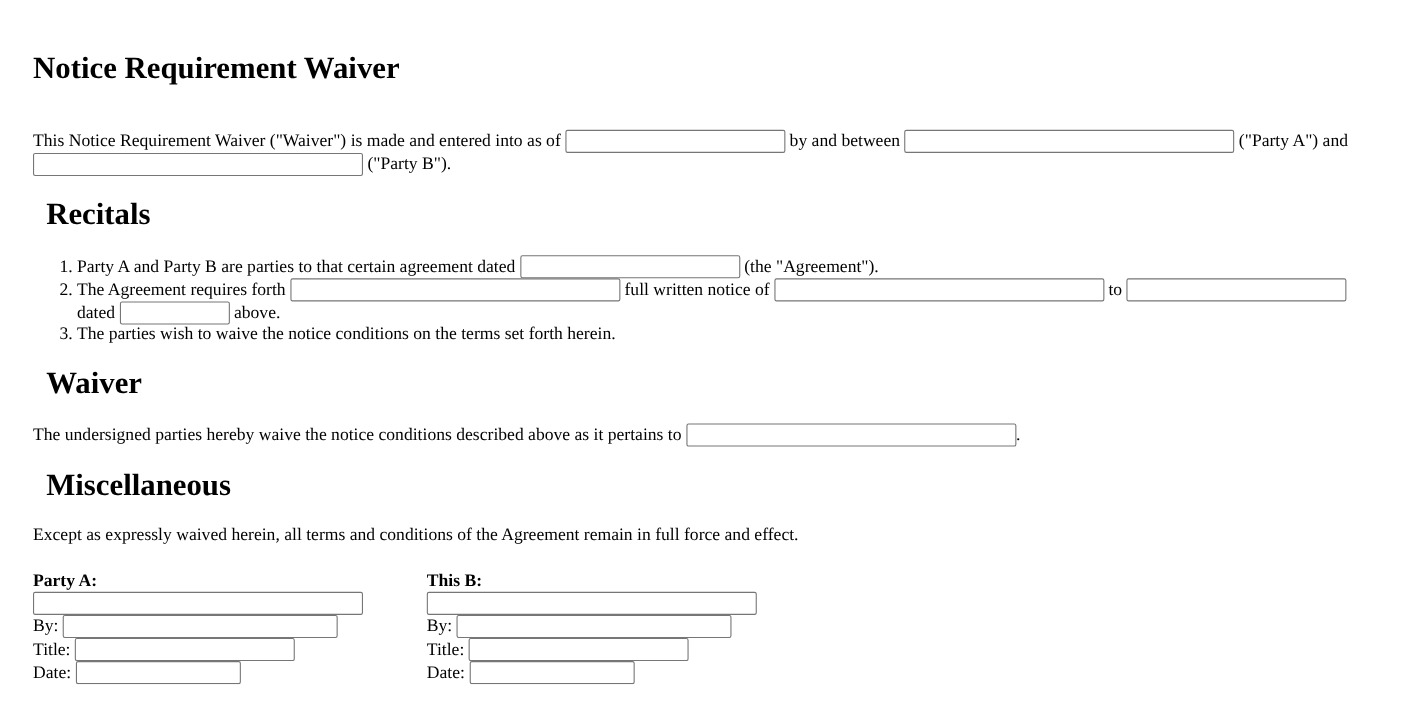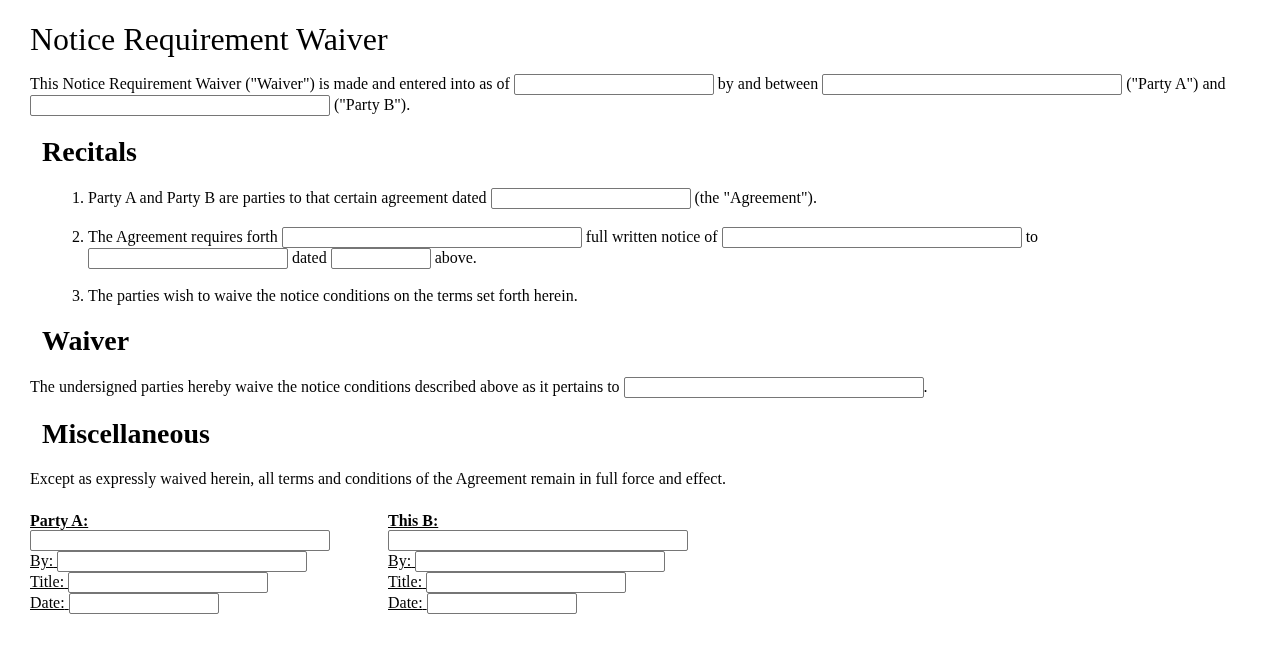--- a/index.html
+++ b/index.html
@@ -6,56 +6,56 @@
     background: #fff;
     color: #000;
   }
   body {
     margin: 8px 30px;
     font-family: "Liberation Serif", serif;
     font-size: 16px;
     width: 1218px;
   }
   h1 {
-    font-size: 32px;
-    font-weight: normal;
-    margin: 13px 0;
+    font-size: 28px;
+    font-weight: bold;
+    margin: 39px 0;
   }
   h2 {
     font-size: 28px;
     font-weight: bold;
     margin: 20px 12px;
   }
   p { margin: 16px 0; }
   ol {
     margin: 16px 0;
     padding-left: 40px;
   }
-  li { margin: 18px; }
+  li { margin: 0; }
   input[type="text"] {
     font-family: "Liberation Sans", sans-serif;
     font-size: 13.3333px;
     border: 1px solid #767676;
     border-radius: 2px;
     padding: 1px 2px;
     height: 21px;
     box-sizing: border-box;
     background: #fff;
     vertical-align: baseline;
   }
   .w300 { width: 300px; }
   .w250 { width: 250px; }
   .w200 { width: 200px; }
   .w150 { width: 150px; }
   .w100 { width: 100px; }
   .sig-row {
     display: flex;
     margin-top: 24px;
   }
-  .sig-col { width: 358px; text-decoration: underline; }
+  .sig-col { width: 358px; }
   .sig-col b { font-weight: bold; }
 </style>
 </head>
 <body>
 
 <h1>Notice Requirement Waiver</h1>
 
 <p>
   <span>This Notice Requirement Waiver ("Waiver") is made and entered into as of</span>
   <input type="text" class="w200" style="">

